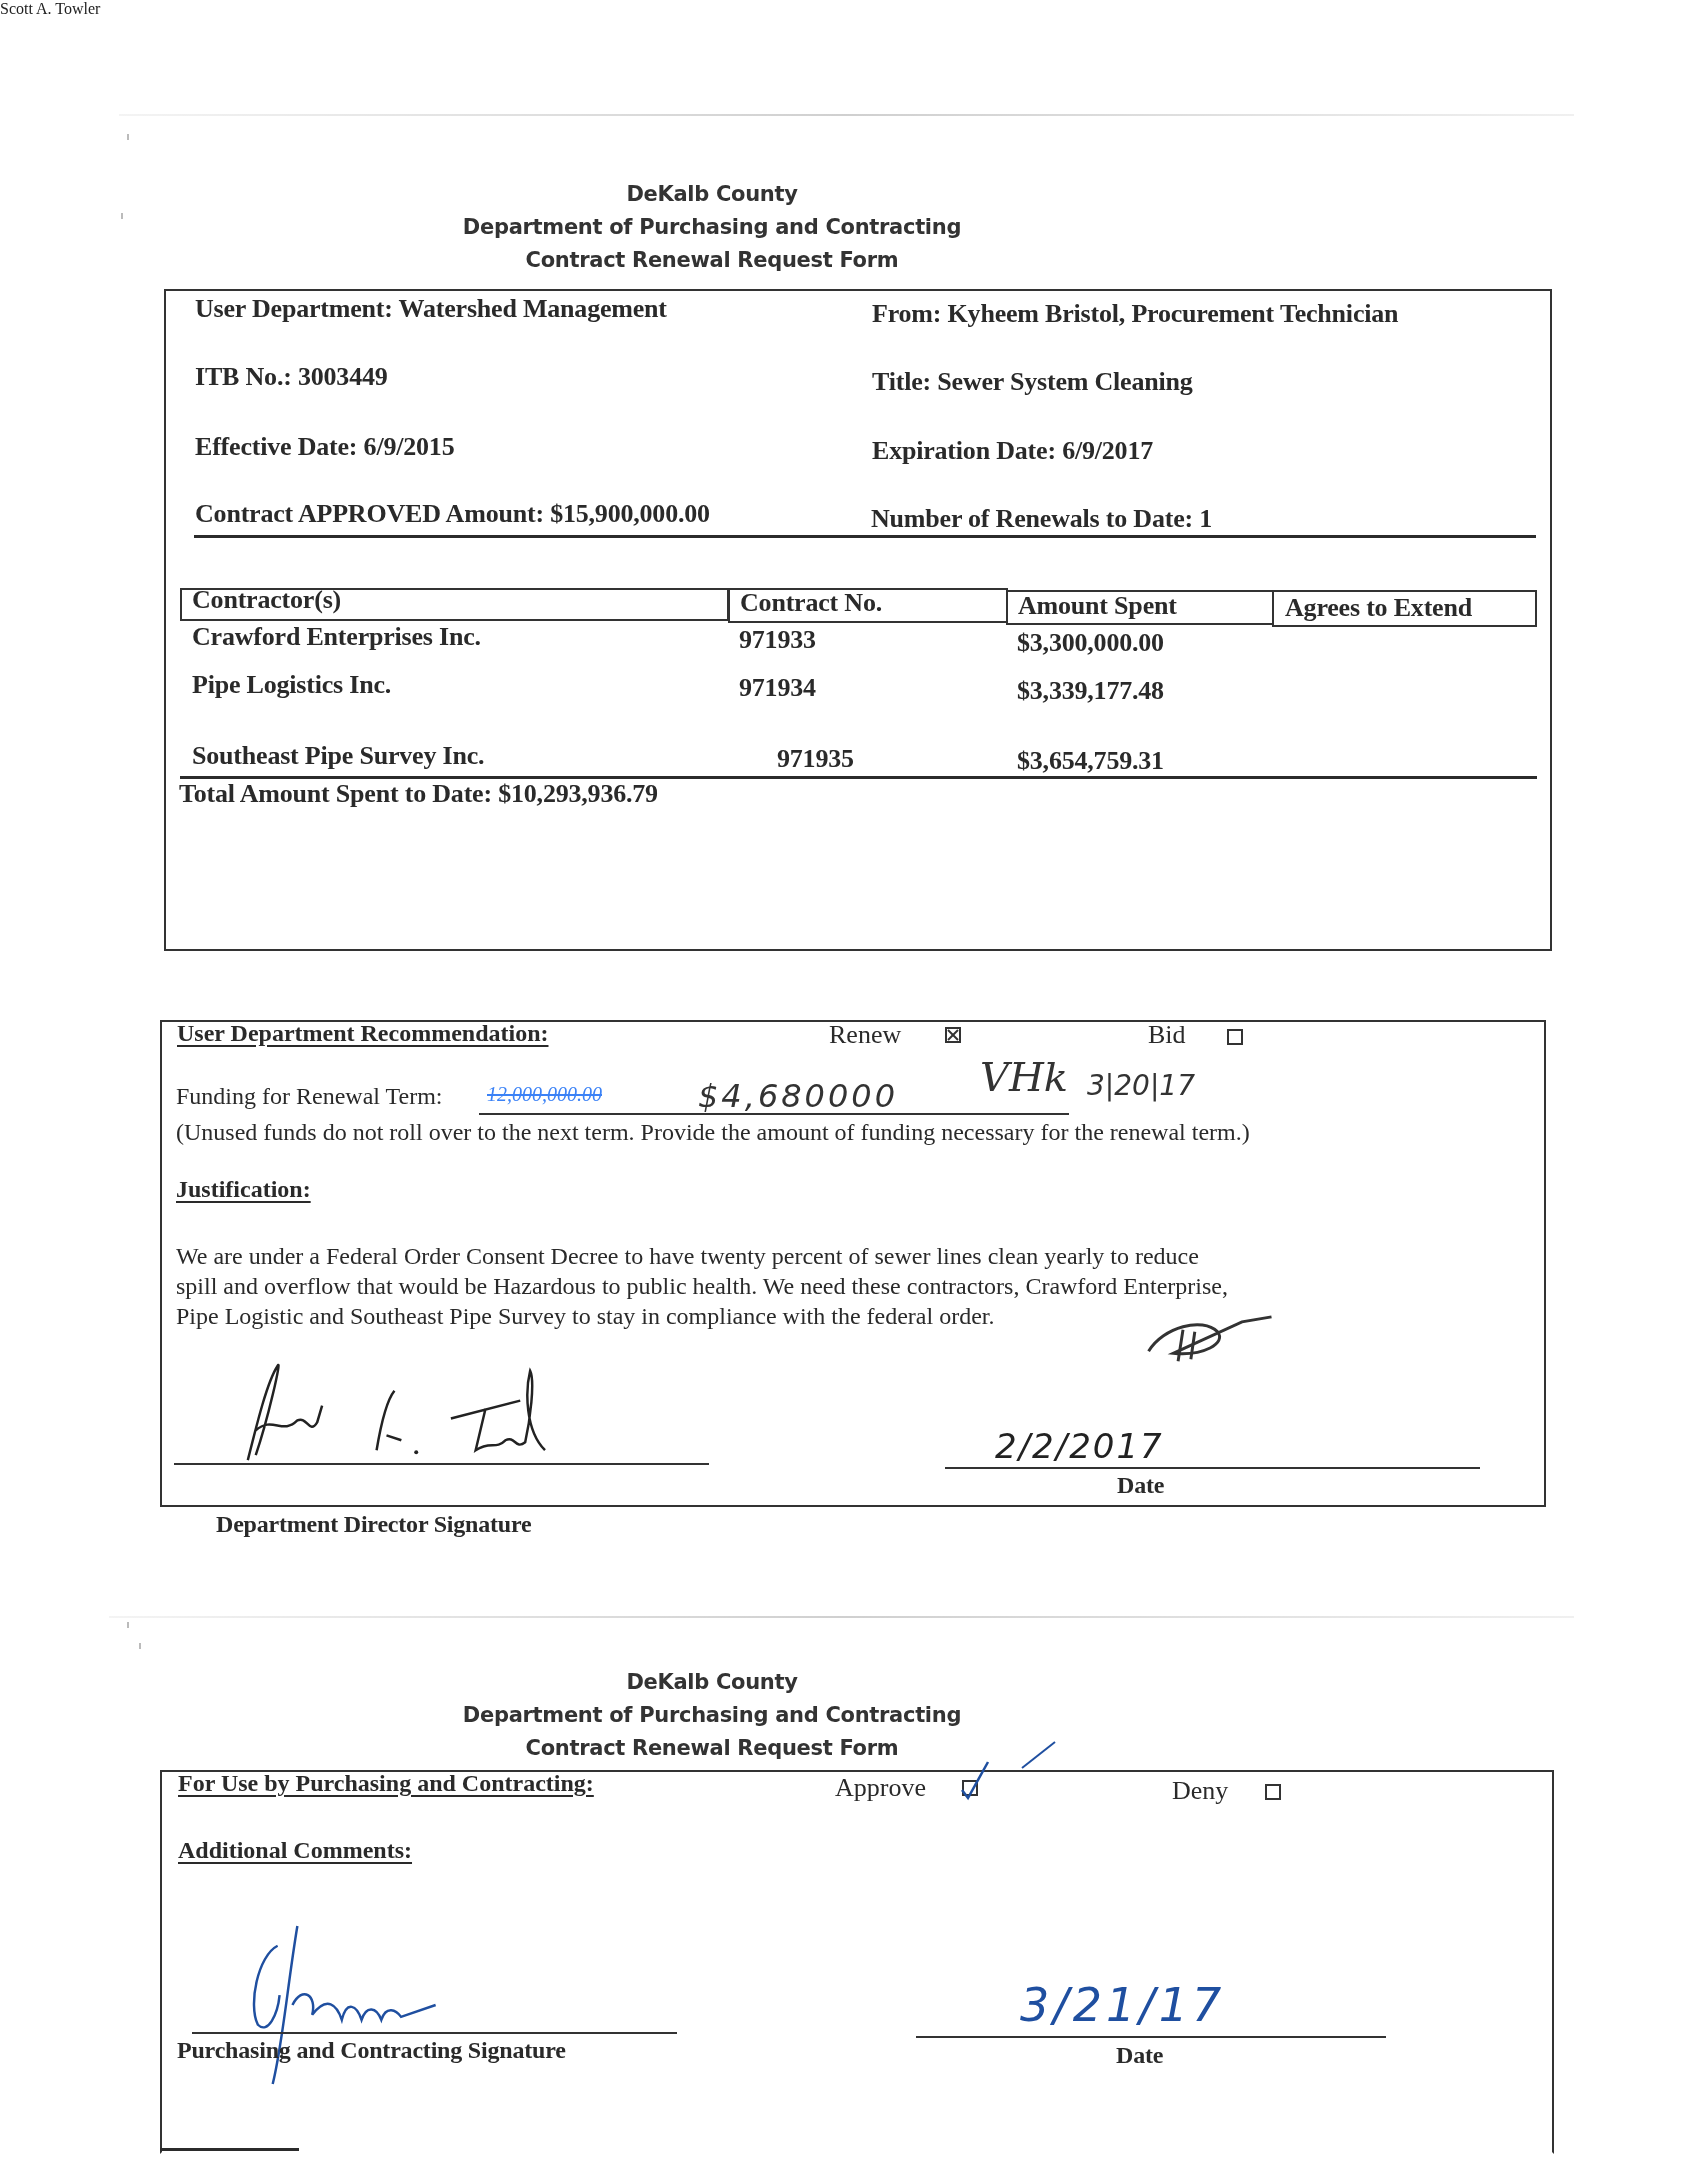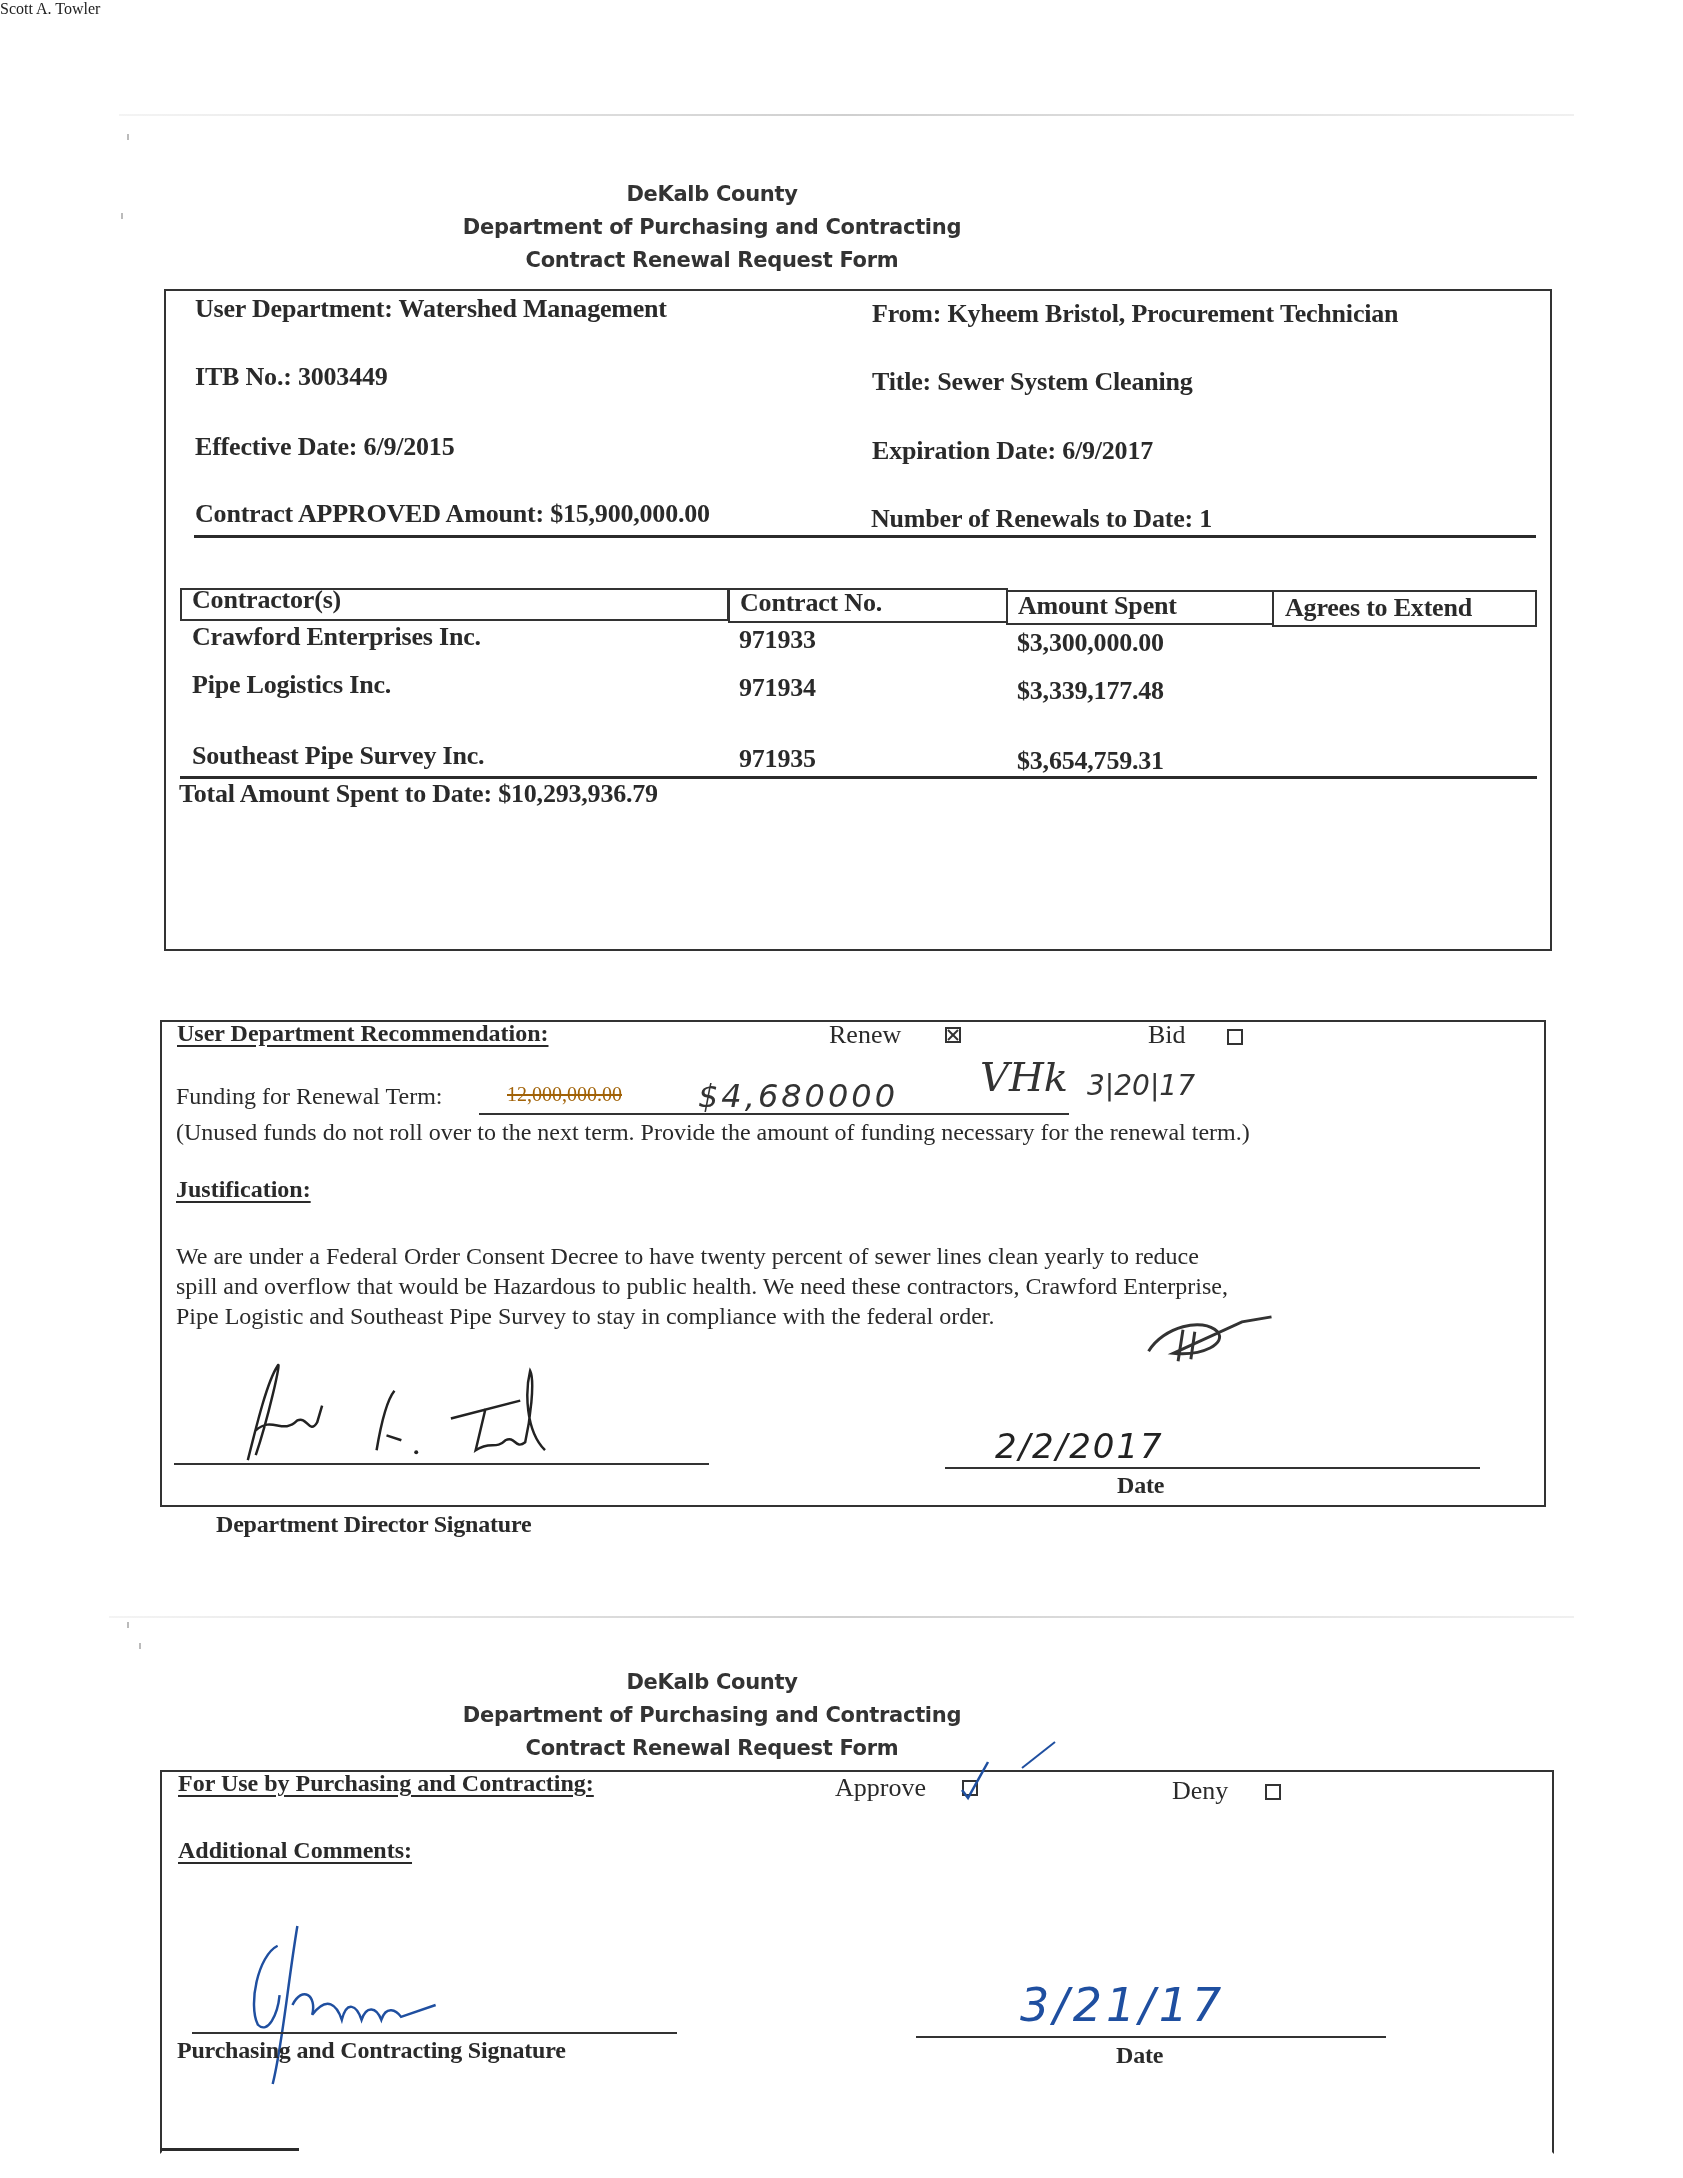--- a/index.html
+++ b/index.html
@@ -74,42 +74,42 @@
 
 <div class="field" style="left:192px; top:622px;">Crawford Enterprises Inc.</div>
 <div class="field" style="left:739px; top:625px;">971933</div>
 <div class="field" style="left:1017px; top:628px;">$3,300,000.00</div>
 
 <div class="field" style="left:192px; top:670px;">Pipe Logistics Inc.</div>
 <div class="field" style="left:739px; top:673px;">971934</div>
 <div class="field" style="left:1017px; top:676px;">$3,339,177.48</div>
 
 <div class="field" style="left:192px; top:741px;">Southeast Pipe Survey Inc.</div>
-<div class="field" style="left:739px; top:744px;">971935</div>
+<div class="field" style="left:777px; top:744px;">971935</div>
 <div class="field" style="left:1017px; top:746px;">$3,654,759.31</div>
 
 <div class="hr" style="left:180px; top:776px; width:1357px;"></div>
 <div class="field" style="left:179px; top:779px;">Total Amount Spent to Date:  $10,293,936.79</div>
 
 
 <div class="box" style="left:160px; top:1020px; width:1386px; height:487px;"></div>
 
 <div class="reg ul" style="left:177px; top:1020px; font-size:24px;">User Department Recommendation:</div>
 <div class="reg" style="left:829px; top:1020px; font-size:26px;">Renew</div>
 <div class="checkbox" style="left:945px; top:1027px;">
   <svg width="12" height="12" style="left:0; top:0;" viewBox="0 0 12 12">
       <line x1="1" y1="1" x2="11" y2="11" stroke="#333" stroke-width="2"></line>
       <line x1="11" y1="1" x2="1" y2="11" stroke="#333" stroke-width="2"></line>
     </svg>
 </div>
 <div class="reg" style="left:1148px; top:1020px; font-size:26px;">Bid</div>
 <div class="checkbox" style="left:1227px; top:1029px;"></div>
 
 <div class="reg" style="left:176px; top:1083px;">Funding for Renewal Term:</div>
-<div class="reg strike" style="left:507px; top:1083px; font-size:20px; color:#a16207;">12,000,000.00</div>
+<div class="reg strike" style="left:487px; top:1083px; font-size:20px; color:#3b82f6;font-style:italic;">12,000,000.00</div>
 <div class="thin" style="left:479px; top:1113px; width:590px;"></div>
 <div class="hand" style="left:698px; top:1077px; font-size:32px; color:#333; letter-spacing:3px;">$4,680000</div>
 <div class="hand" style="left:980px; top:1054px; font-size:40px; color:#333; font-family:'DejaVu Serif', serif;">VHk</div>
 <div class="hand" style="left:1087px; top:1069px; font-size:28px; color:#333;">3|20|17</div>
 <div class="reg" style="left:176px; top:1119px;">(Unused funds do not roll over to the next term.  Provide the amount of funding necessary for the renewal term.)</div>
 
 <div class="reg ul" style="left:176px; top:1176px;">Justification:</div>
 <div class="reg" style="left:176px; top:1243px;">We are under a Federal Order Consent Decree to have twenty percent of sewer lines clean yearly to reduce</div>
 <div class="reg" style="left:176px; top:1273px;">spill and overflow that would be Hazardous to public health.  We need these contractors, Crawford Enterprise,</div>
 <div class="reg" style="left:176px; top:1303px;">Pipe Logistic and Southeast Pipe Survey to stay in compliance with the federal order.</div>

